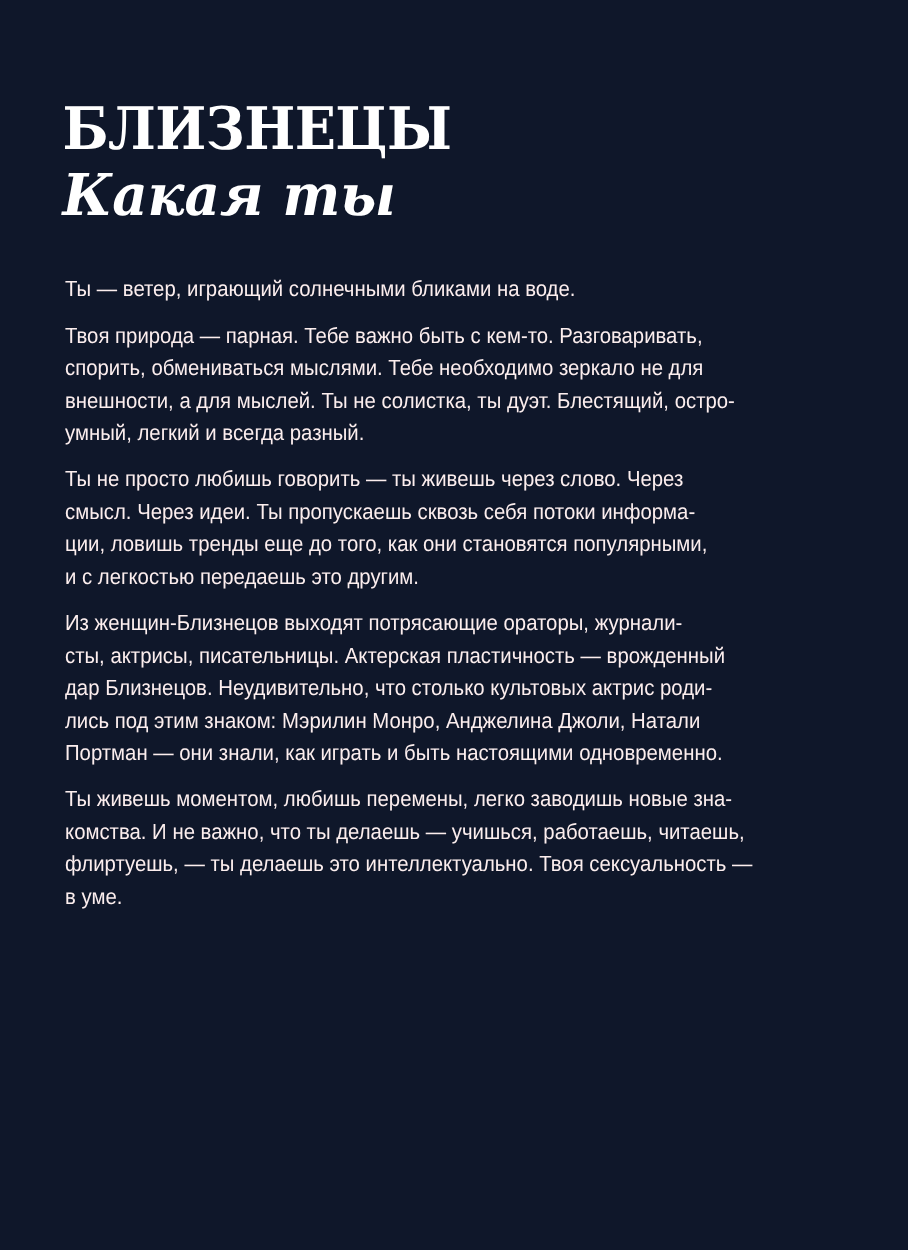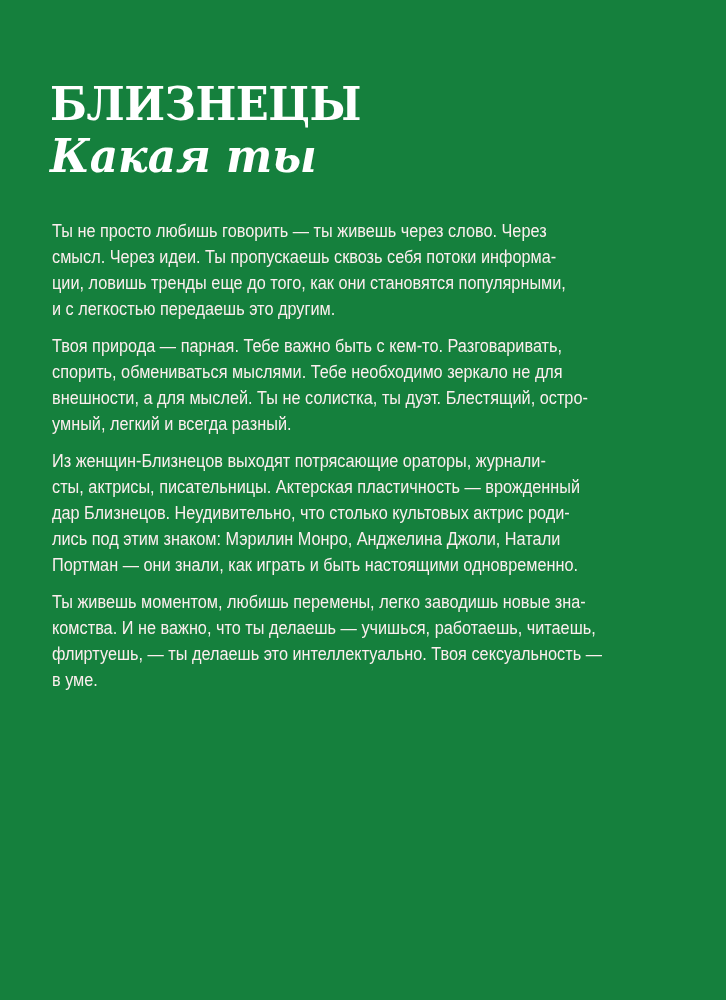--- a/index.html
+++ b/index.html
@@ -11,21 +11,21 @@
       height: 1000px;
       background: #E5636E;
       overflow: hidden;
       position: relative;
     }
     .page {
       position: absolute;
       left: 0; top: 0;
       width: 726px;
       height: 1000px;
-      background: #15803d;
+      background: #0f172a;
     }
     .heading {
       position: absolute;
       left: 50px;
       top: 78px;
       margin: 0;
       color: #FFFFFF;
       font-family: "DejaVu Serif", serif;
       font-weight: bold;
       line-height: 52px;
@@ -73,33 +73,36 @@
 
 <div class="page">
 
   <h1 class="heading">
     <span class="line1">БЛИЗНЕЦЫ</span>
     <span class="line2">Какая ты</span>
   </h1>
 
   <div class="body-text">
 
-
     <p>
-      <span class="ln">Ты не просто любишь говорить — ты живешь через слово. Через</span>
-      <span class="ln">смысл. Через идеи. Ты пропускаешь сквозь себя потоки информа-</span>
-      <span class="ln">ции, ловишь тренды еще до того, как они становятся популярными,</span>
-      <span class="ln">и с легкостью передаешь это другим.</span>
+      <span class="ln">Ты — ветер, играющий солнечными бликами на воде.</span>
     </p>
 
     <p>
       <span class="ln">Твоя природа — парная. Тебе важно быть с кем-то. Разговаривать,</span>
       <span class="ln">спорить, обмениваться мыслями. Тебе необходимо зеркало не для</span>
       <span class="ln">внешности, а для мыслей. Ты не солистка, ты дуэт. Блестящий, остро-</span>
       <span class="ln">умный, легкий и всегда разный.</span>
+    </p>
+
+    <p>
+      <span class="ln">Ты не просто любишь говорить — ты живешь через слово. Через</span>
+      <span class="ln">смысл. Через идеи. Ты пропускаешь сквозь себя потоки информа-</span>
+      <span class="ln">ции, ловишь тренды еще до того, как они становятся популярными,</span>
+      <span class="ln">и с легкостью передаешь это другим.</span>
     </p>
 
     <p>
       <span class="ln">Из женщин-Близнецов выходят потрясающие ораторы, журнали-</span>
       <span class="ln">сты, актрисы, писательницы. Актерская пластичность — врожденный</span>
       <span class="ln">дар Близнецов. Неудивительно, что столько культовых актрис роди-</span>
       <span class="ln">лись под этим знаком: Мэрилин Монро, Анджелина Джоли, Натали</span>
       <span class="ln">Портман — они знали, как играть и быть настоящими одновременно.</span>
     </p>
 

